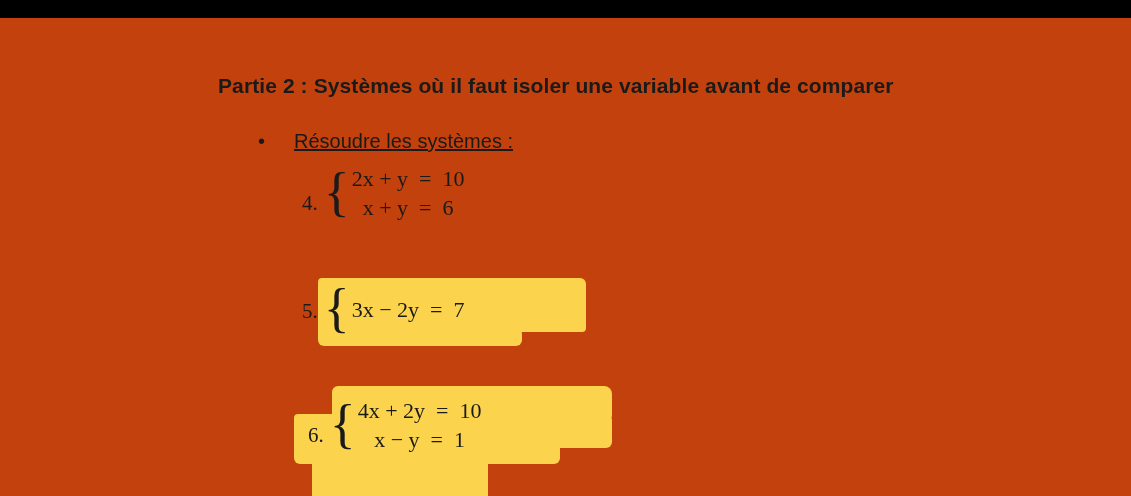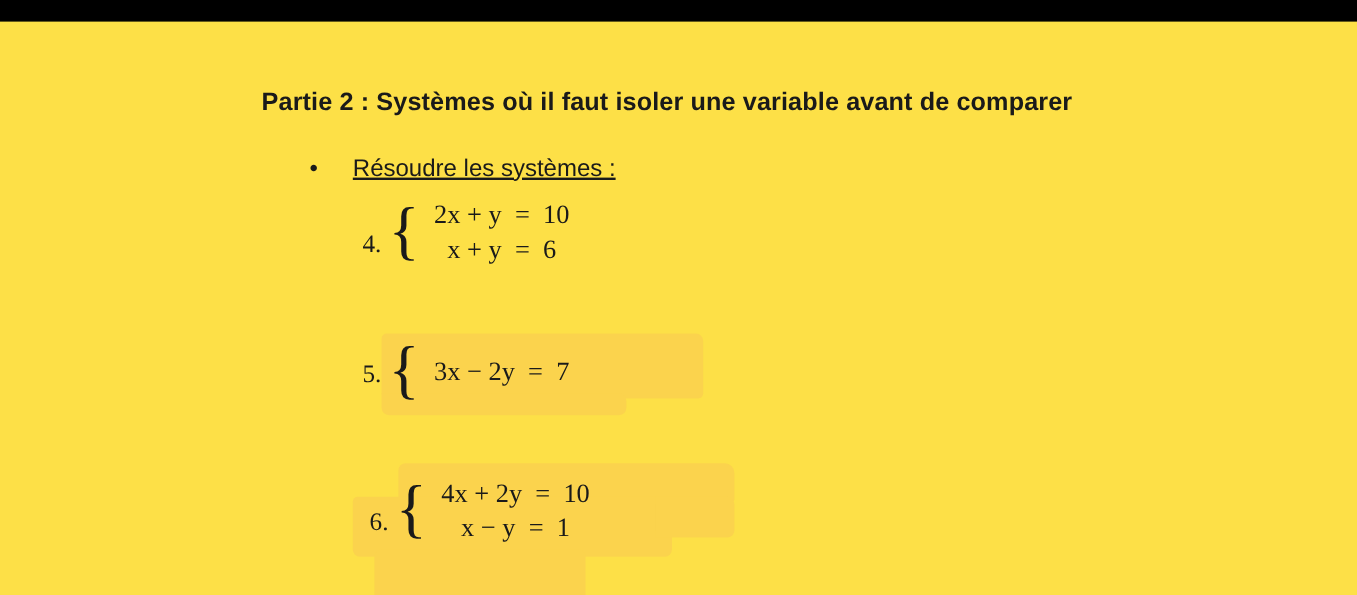--- a/index.html
+++ b/index.html
@@ -11,21 +11,21 @@
     height: 496px;
     background: #ffffff;
     font-family: "Liberation Sans", sans-serif;
     overflow: hidden;
     position: relative;
   }
   .page {
     position: relative;
     width: 1131px;
     height: 496px;
-    background: #fde047;
+    background: #c2410c;
   }
   .top-bar {
     position: absolute;
     left: 0;
     top: 0;
     width: 1131px;
     height: 18px;
     background: #000000;
   }
   .title {
@@ -78,21 +78,21 @@
     font-size: 54px;
     line-height: 0.78;
     color: #1a1a1a;
     font-weight: 300;
     transform: translateY(-1px);
   }
   .eqs {
     display: flex;
     flex-direction: column;
     justify-content: center;
-    margin-left: 12px;
+    margin-left: 2px;
   }
   .eq {
     font-family: "Liberation Serif", serif;
     font-size: 22px;
     color: #1a1a1a;
     line-height: 1.32;
     white-space: pre;
   }
   .eq.center {
     text-align: center;

